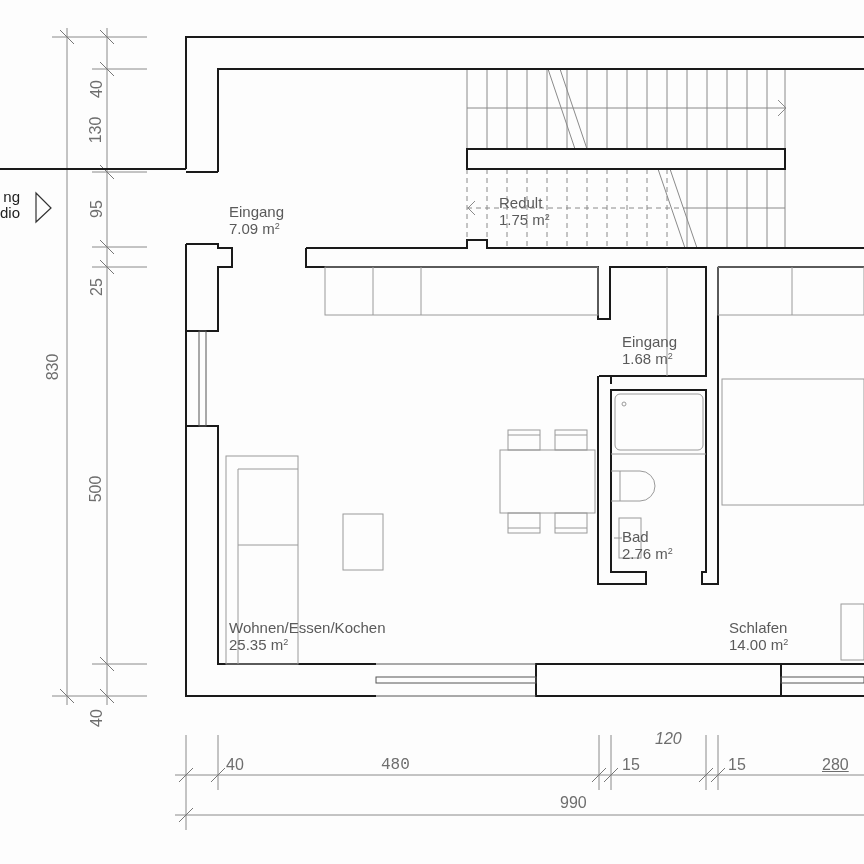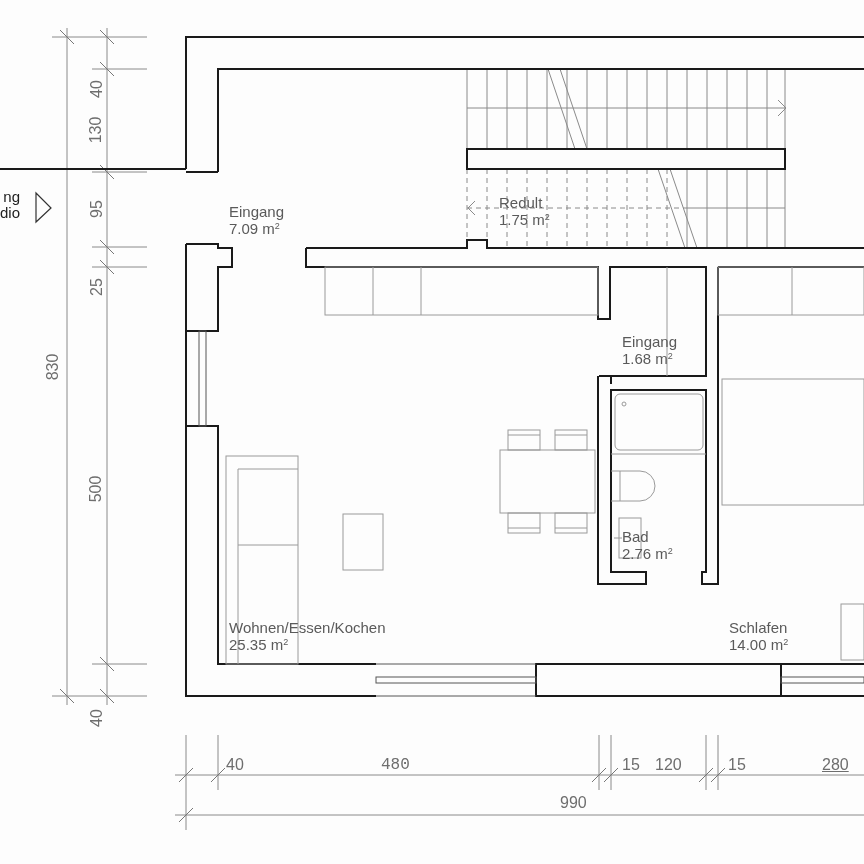--- a/index.html
+++ b/index.html
@@ -226,16 +226,16 @@
 <div class="dim vert" style="left:88px; top:80px;">40</div>
 <div class="dim vert" style="left:83px; top:121px;">130</div>
 <div class="dim vert" style="left:88px; top:200px;">95</div>
 <div class="dim vert" style="left:88px; top:278px;">25</div>
 <div class="dim vert" style="left:83px; top:480px;">500</div>
 <div class="dim vert" style="left:88px; top:709px;">40</div>
 
 <div class="dim" style="left:226px; top:756px;">40</div>
 <div class="dim" style="left:381px; top:756px;font-family:Liberation Mono, monospace;">480</div>
 <div class="dim" style="left:622px; top:756px;">15</div>
-<div class="dim" style="left:655px; top:756px;">120</div>
+<div class="dim" style="left:655px; top:730px;font-style:italic;">120</div>
 <div class="dim" style="left:728px; top:756px;">15</div>
 <div class="dim" style="left:822px; top:756px;text-decoration:underline;">280</div>
 <div class="dim" style="left:560px; top:794px;">990</div>
 
 </body></html>

